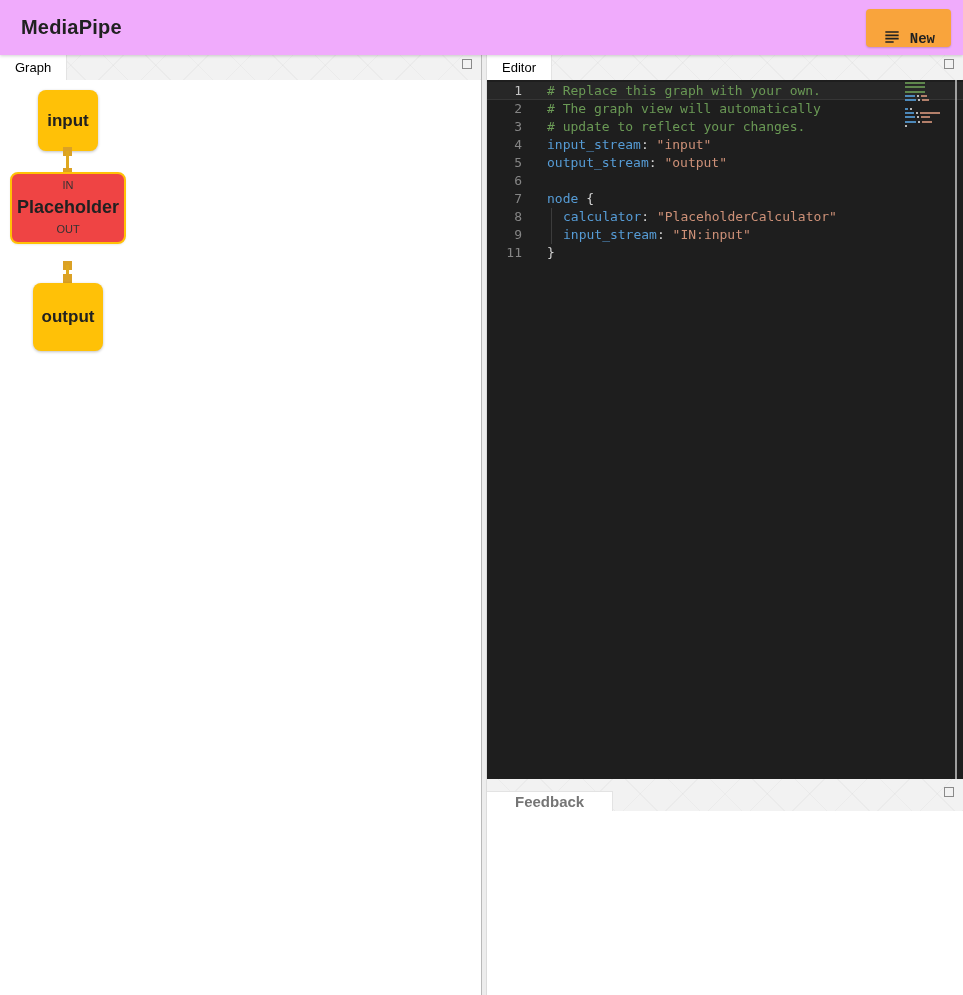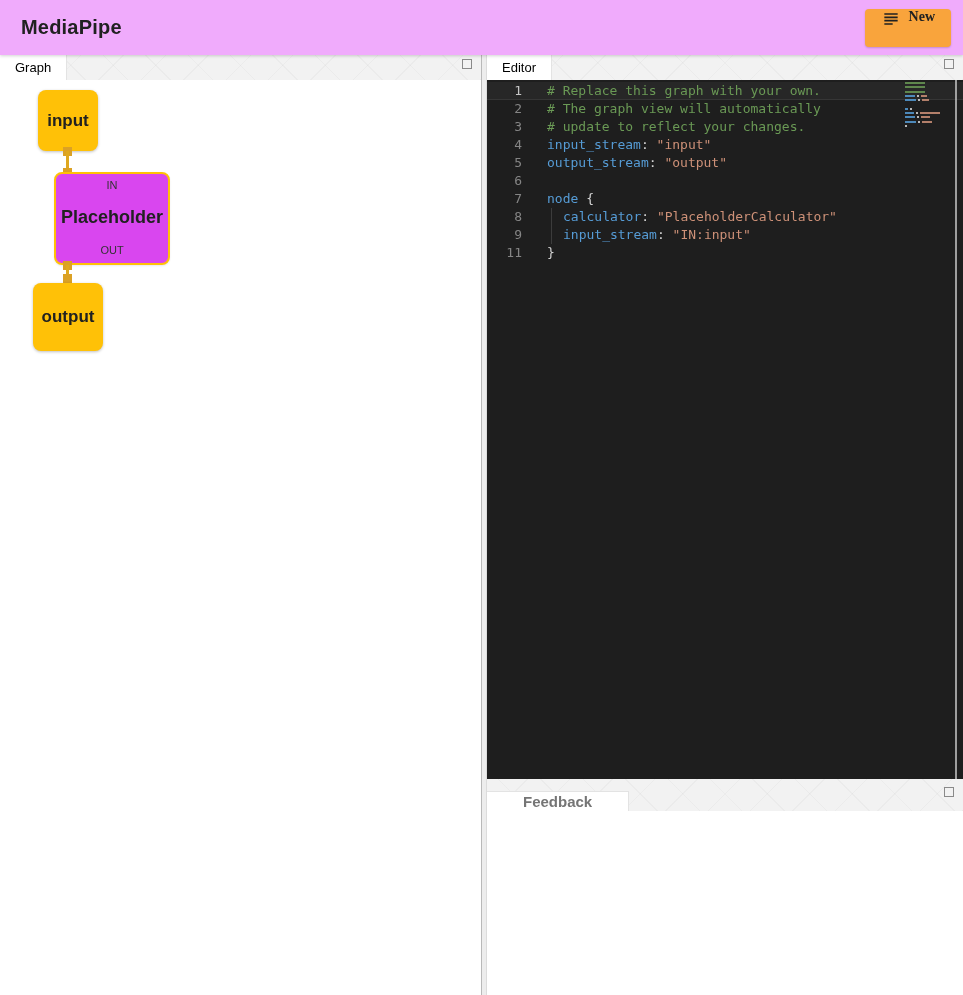--- a/index.html
+++ b/index.html
@@ -8,23 +8,23 @@
   
   .app-header{
     height:55px; background:#f0abfc; display:flex; align-items:center;
     padding:0 12px 0 21px; position:relative; z-index:5;
     box-shadow:0 1px 3px rgba(0,0,0,.18);
     gap:28px;
   }
   .app-title{ font-size:20px; font-weight:bold; color:#212121; letter-spacing:.2px; }
   .header-buttons{ margin-left:auto; display:flex; gap:3px; }
   .hbtn{
-    display:flex; align-items:flex-start; gap:8px; height:38px; padding:0 16px;
+    display:flex; align-items:flex-end; gap:8px; height:38px; padding:0 16px;
     background:#F9A43C; border:none; border-radius:4px; cursor:pointer;
-    font-family:Liberation Serif, serif; font-size:14px; font-weight:bold; color:#212121;
+    font-family:Liberation Mono, monospace; font-size:14px; font-weight:bold; color:#212121;
     box-shadow:0 1px 2px rgba(0,0,0,.18);
   }
   .hbtn svg{ display:block; }
 
   
   .main{ display:flex; height:940px; }
   .graph-panel{ width:481px; display:flex; flex-direction:column; background:#fff; }
   .splitter{ width:6px; background:#ededed; border-left:1px solid #b9b9b9; border-right:1px solid #dcdcdc; }
   .right-col{ flex:1; display:flex; flex-direction:column; min-width:0; }
 
@@ -39,36 +39,36 @@
   }
   .tab{
     background:#fff; padding:0 15px; display:flex; align-items:center;
     font-size:13px; color:#000000; border-right:1px solid #e3e3e3; cursor:pointer;
   }
   .maximize-box{
     position:absolute; top:4px; right:9px; width:10px; height:10px;
     border:1px solid #8a8a8a; background:transparent; cursor:pointer;
   }
   .tabbar.fb{ height:32px; flex:0 0 32px; }
-  .tabbar.fb .tab{ font-size:15px; font-weight:bold; color:#757575; padding:0 36px; margin-top:12px; border-top:1px solid #e3e3e3;}
+  .tabbar.fb .tab{ font-size:15px; font-weight:bold; color:#757575; padding:0 28px; margin-top:12px; border-top:1px solid #e3e3e3;}
   .tabbar.fb .maximize-box{ top:8px; }
 
   
   .graph-canvas{ position:relative; flex:1; background:#fff; overflow:hidden; }
   .gnode{
     position:absolute; display:flex; align-items:center; justify-content:center;
     border-radius:8px; color:#212121; cursor:pointer;
   }
   .gnode.stream{ background:#FFC107; font-size:17px; font-weight:bold; box-shadow:0 1px 3px rgba(0,0,0,.25); }
   .node-input{ left:38px; top:10px; width:60px; height:61px; }
   .node-output{ left:33px; top:203px; width:70px; height:68px; }
   .node-calc{
-    left:10px; top:92px; width:116px; height:93px;
-    background:#d946ef; border:2px solid #FFC107; flex-direction:column; justify-content:space-between;
-    padding:5px 0 7px 0; box-shadow:0 1px 2px rgba(0,0,0,.08);margin-left:44px;
+    left:10px; top:92px; width:116px; height:72px;
+    background:#ef4444; border:2px solid #FFC107; flex-direction:column; justify-content:space-between;
+    padding:5px 0 7px 0; box-shadow:0 1px 2px rgba(0,0,0,.08);
   }
   .port-label{ font-size:11px; color:#333; line-height:12px; }
   .calc-title{ font-size:18px; font-weight:bold; color:#212121; }
   .gport{ position:absolute; width:9px; height:9px; background:#DBA125; }
   .gedge{ position:absolute; width:3px; background:#DFA81F; }
 
   
   .editor-panel{ display:flex; flex-direction:column; height:724px; flex:0 0 724px; }
   .editor{
     position:relative; flex:1; background:#1E1E1E; overflow:hidden;

